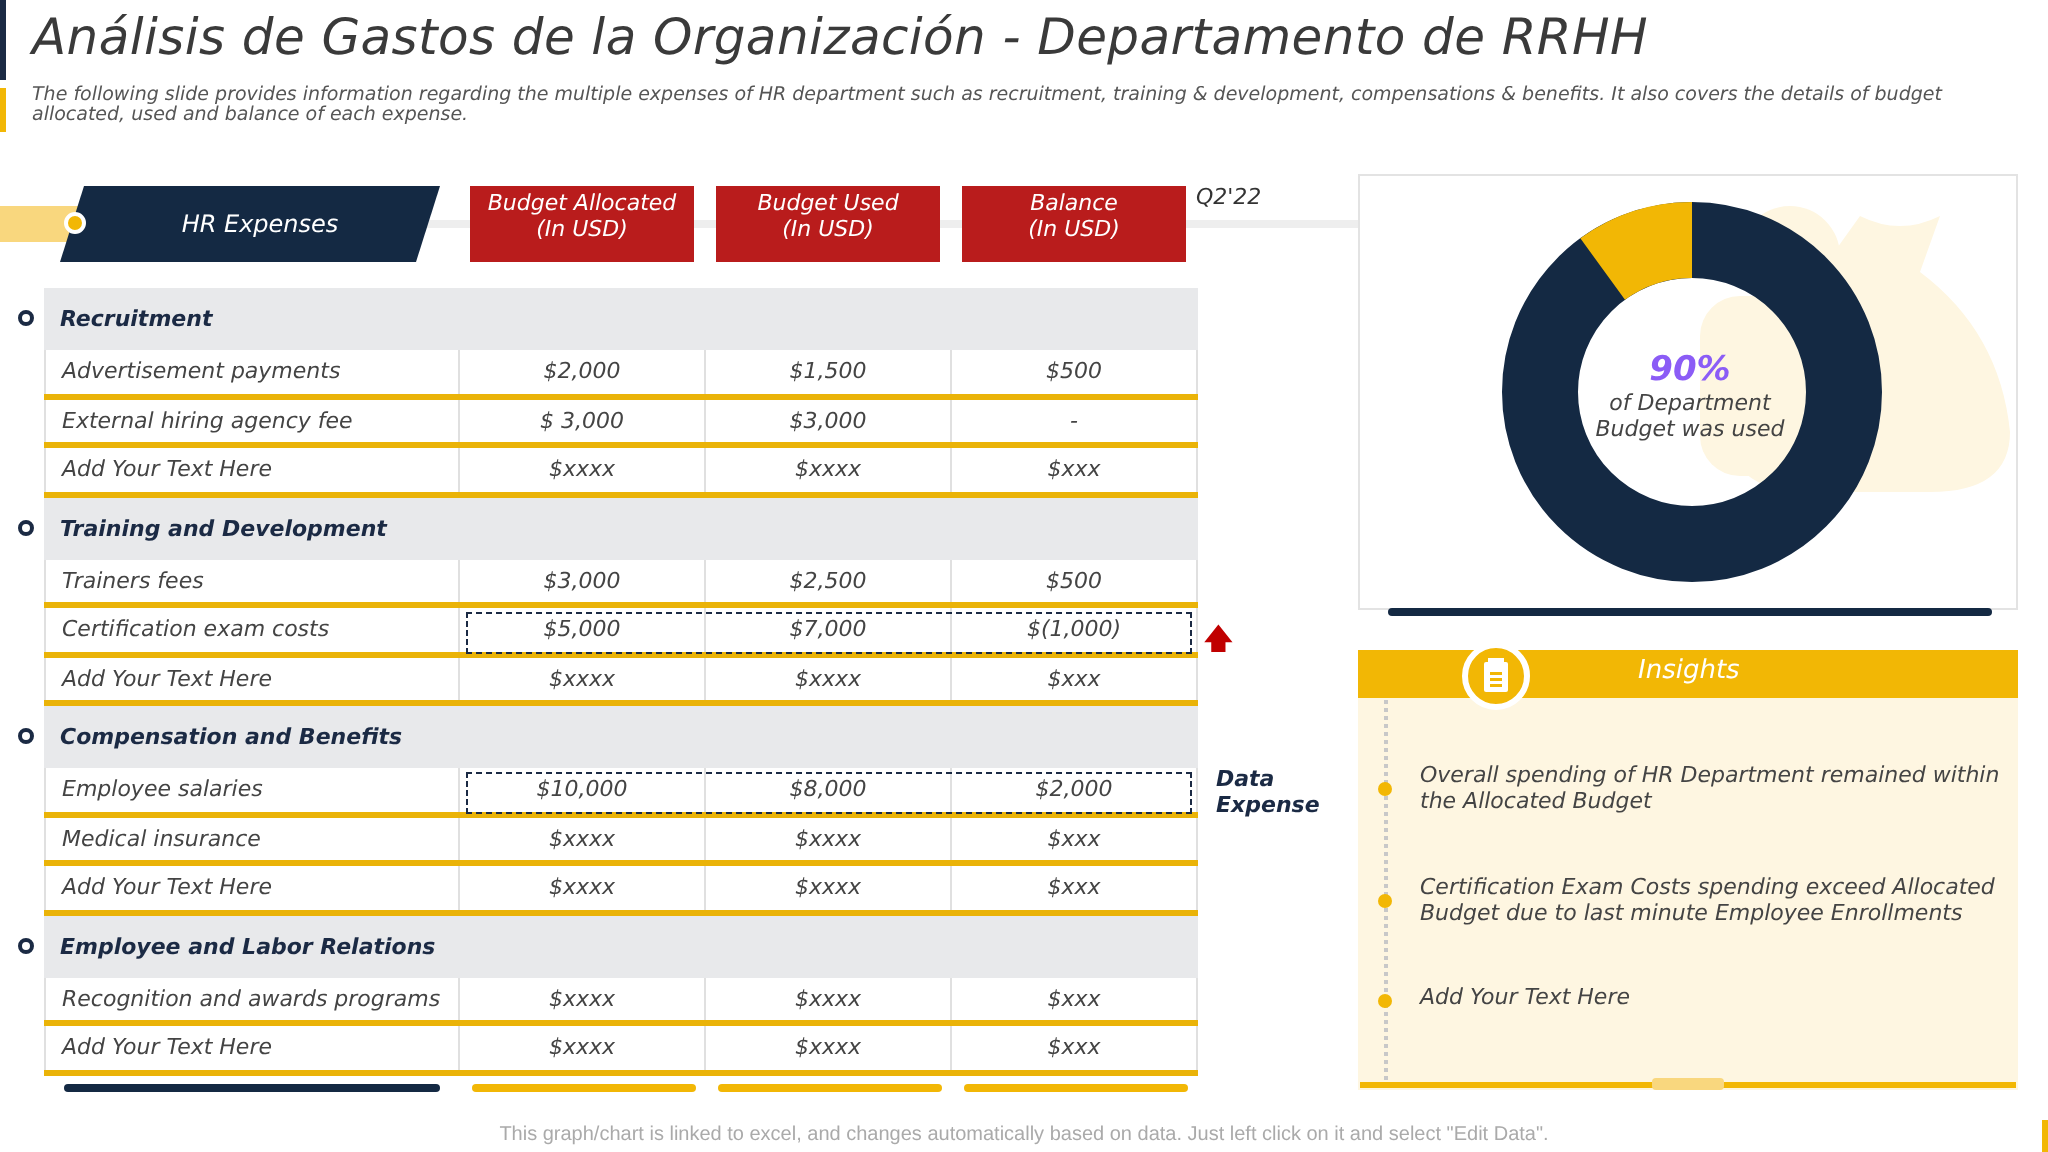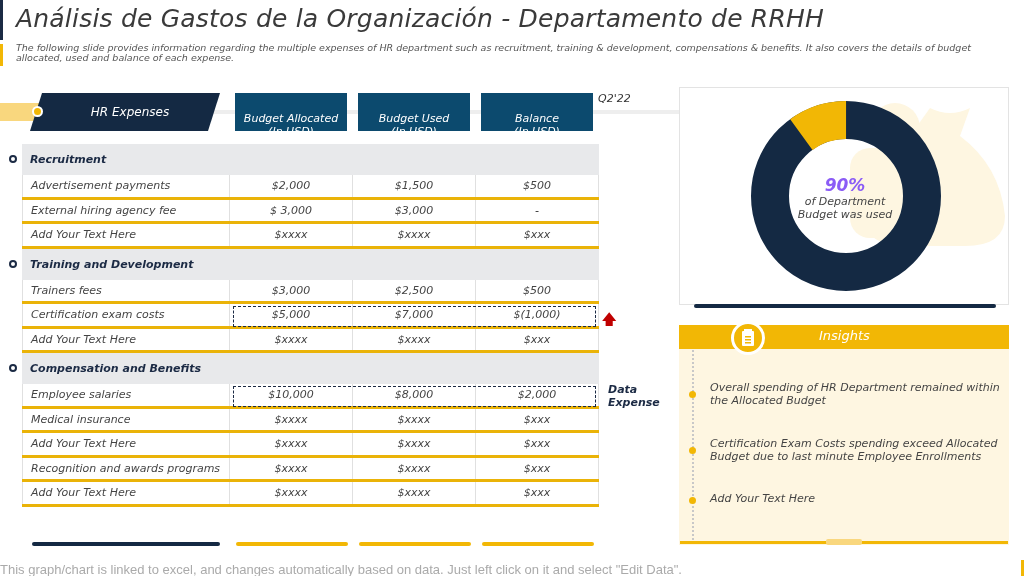--- a/index.html
+++ b/index.html
@@ -8,21 +8,21 @@
 
   .title-bar { position: absolute; left: 0; top: 0; width: 3px; height: 40px; background: #1b2a44; }
   .sub-bar { position: absolute; left: 0; top: 44px; width: 3px; height: 22px; background: #f2b705; }
   .title { position: absolute; left: 16px; top: 4px; font-size: 25px; color: #3a3a3a; letter-spacing: 0.2px; font-family: "DejaVu Sans", sans-serif; font-style: italic; font-weight: normal; }
   .subtitle { position: absolute; left: 16px; top: 43px; width: 1000px; font-size: 9.5px; line-height: 10px; color: #555; font-style: italic; }
 
   .hdr-band { position: absolute; left: 0; top: 103px; width: 40px; height: 18px; background: #f9d77e; }
   .hdr-line { position: absolute; left: 200px; top: 110px; width: 490px; height: 4px; background: #eeeeee; }
   .hr-exp { position: absolute; left: 30px; top: 93px; width: 190px; height: 38px; background: #142943; clip-path: polygon(12px 0, 100% 0, 178px 100%, 0 100%); display:flex; align-items:center; justify-content:center; color:#fff; font-size: 12px; font-style: italic; padding-left: 10px; }
   .hr-dot { position: absolute; left: 32px; top: 106px; width: 11px; height: 11px; border-radius: 50%; background: #f2b705; border: 2px solid #fff; }
-  .col-hdr { position: absolute; top: 93px; height: 38px; background: #0c4a6e; color: #fff; font-size: 11px; font-style: italic; text-align: center; line-height: 13px; padding-top: 19px; }
+  .col-hdr { position: absolute; top: 93px; height: 38px; background: #b91c1c; color: #fff; font-size: 11px; font-style: italic; text-align: center; line-height: 13px; padding-top: 2px; }
   .q-label { position: absolute; left: 598px; top: 92px; font-size: 11px; font-style: italic; color: #333; }
 
   .table { position: absolute; left: 22px; top: 144px; width: 577px; border-collapse: collapse; }
   .row { display: flex; height: 24.5px; border-bottom: 3px solid #eab308; }
   .row .c0 { width: 208px; padding-left: 8px; font-size: 11px; font-style: italic; color: #444; display:flex; align-items:center; border-right: 1px solid #e0e0e0; border-left: 1px solid #e0e0e0; }
   .row .cn { width: 123px; font-size: 11px; font-style: italic; color: #444; display:flex; align-items:center; justify-content:center; border-right: 1px solid #e0e0e0; }
   .sec { height: 31px; background: #e8e9eb; display:flex; align-items:center; padding-left: 8px; font-size: 11px; font-style: italic; font-weight: bold; color: #1b2a44; position: relative; }
   .sec-dot { position: absolute; left: -13px; top: 11px; width: 8px; height: 8px; border-radius: 50%; border: 2px solid #1b2a44; background: #fff; }
 
   .dashed { position: absolute; border: 1px dashed #1b2a44; }
@@ -40,21 +40,21 @@
   .ins-box { position: absolute; left: 679px; top: 325px; width: 330px; height: 220px; background: #fef6e1; }
   .ins-head { position: absolute; left: 679px; top: 325px; width: 330px; height: 24px; background: #f2b705; color: #fff; font-size: 13px; font-style: italic; }
   .ins-head span { position: absolute; left: 140px; top: 3px; }
   .ins-icon { position: absolute; left: 731px; top: 321px; width: 34px; height: 34px; border-radius: 50%; background: #f2b705; border: 3px solid #fff; display:flex; align-items:center; justify-content:center; }
   .ins-vline { position: absolute; left: 692px; top: 350px; width: 0; height: 190px; border-left: 2px dotted #c8c8c8; }
   .ins-item { position: absolute; left: 710px; width: 290px; font-size: 11px; font-style: italic; color: #444; line-height: 13px; }
   .ins-dot { position: absolute; left: 689px; width: 7px; height: 7px; border-radius: 50%; background: #f2b705; }
   .ins-uline { position: absolute; left: 680px; top: 541px; width: 328px; height: 3px; background: #f2b705; }
   .ins-tab { position: absolute; left: 826px; top: 539px; width: 36px; height: 6px; background: #f9d77e; border-radius: 2px; }
 
-  .footer { position: absolute; left: 0; top: 562px; width: 1024px; font-family: "Liberation Sans", sans-serif; font-size: 13px; color: #aaa; }
+  .footer { position: absolute; left: 0; top: 562px; width: 1024px; text-align: center; font-family: "Liberation Sans", sans-serif; font-size: 10px; color: #aaa; }
   .corner { position: absolute; left: 1021px; top: 560px; width: 3px; height: 16px; background: #f2b705; }
 </style>
 </head>
 <body>
 
 <div class="title-bar"></div>
 <div class="sub-bar"></div>
 <div class="title">Análisis de Gastos de la Organización - Departamento de RRHH</div>
 <div class="subtitle">The following slide provides information regarding the multiple expenses of HR department such as recruitment, training &amp; development, compensations &amp; benefits. It also covers the details of budget allocated, used and balance of each expense.</div>
 
@@ -140,20 +140,24 @@
     <div class="cn">$xxxx</div>
     <div class="cn">$xxx</div>
   </div>
   <div class="row">
     <div class="c0">Add Your Text Here</div>
     <div class="cn">$xxxx</div>
     <div class="cn">$xxxx</div>
     <div class="cn">$xxx</div>
   </div>
 
+  <div class="sec">
+    <span class="sec-dot"></span>
+    <span>Employee and Labor Relations</span>
+  </div>
   <div class="row">
     <div class="c0">Recognition and awards  programs</div>
     <div class="cn">$xxxx</div>
     <div class="cn">$xxxx</div>
     <div class="cn">$xxx</div>
   </div>
   <div class="row">
     <div class="c0">Add Your Text Here</div>
     <div class="cn">$xxxx</div>
     <div class="cn">$xxxx</div>

